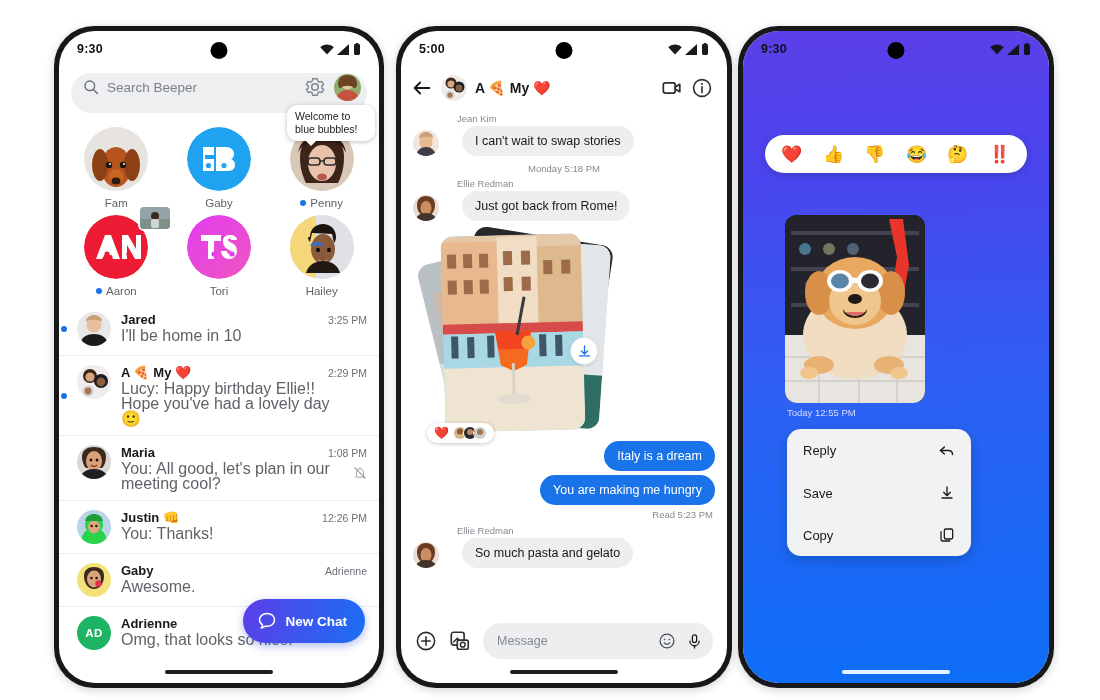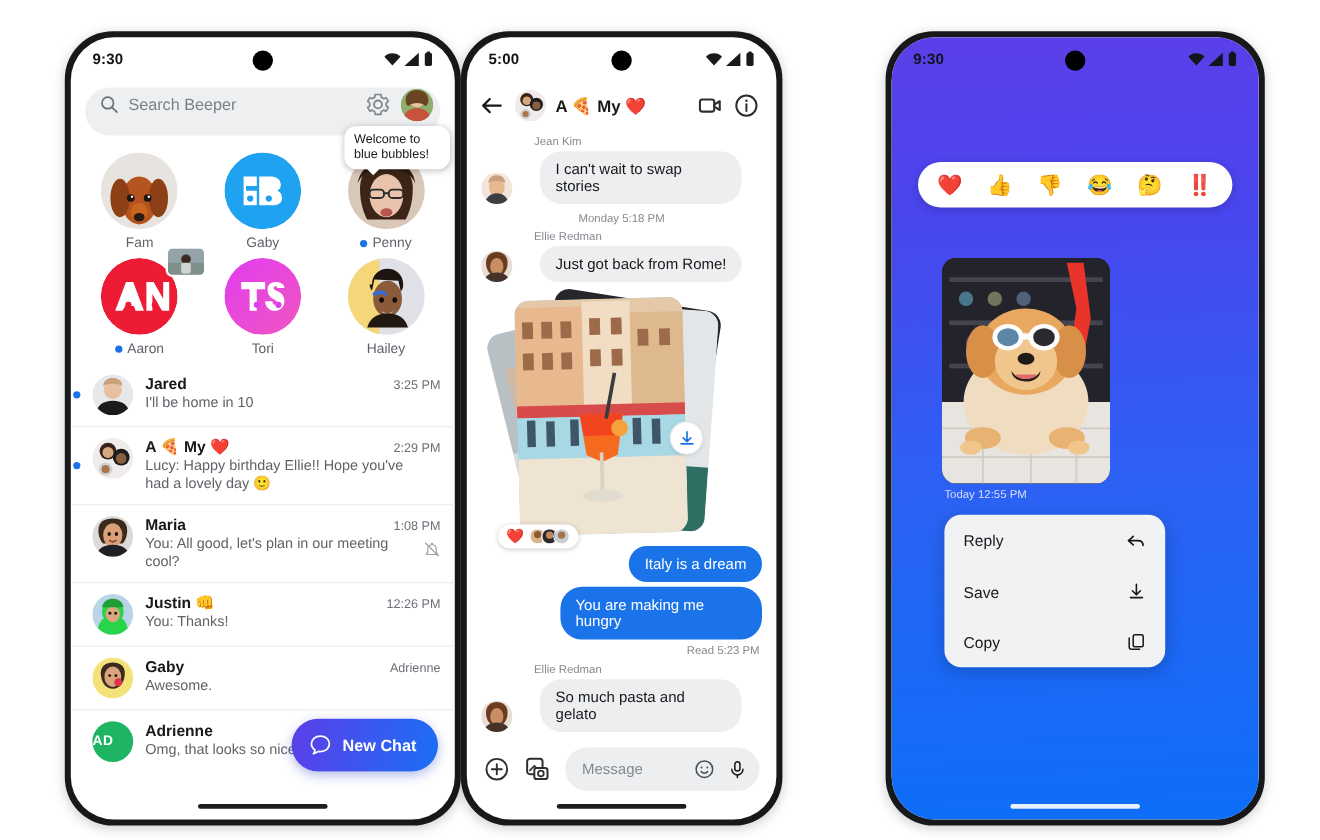--- a/index.html
+++ b/index.html
@@ -20,21 +20,21 @@
     box-shadow: 0 2px 10px rgba(0,0,0,.18);
   }
   .screen {
     width: 100%; height: 100%;
     border-radius: 36px;
     overflow: hidden;
     position: relative;
     background: #fff;
   }
   #phone1 { left: 54px;  top: 26px; width: 330px; height: 662px; }
-  #phone2 { left: 384px; top: 26px; width: 268px; height: 662px; }
+  #phone2 { left: 396px; top: 26px; width: 336px; height: 662px; }
   #phone3 { left: 738px; top: 26px; width: 316px; height: 662px; }
 
   
   .statusbar {
     position: relative; height: 36px;
     display: flex; align-items: center; justify-content: space-between;
     padding: 0 18px;
   }
   .sb-time { font-size: 12.5px; font-weight: 600; letter-spacing: .2px; }
   .punch {
@@ -98,21 +98,21 @@
   .chatrow:first-child { border-top: none; }
   .unread-dot {
     position:absolute; left: 2px; top: 50%; transform: translateY(-50%);
     width: 6px; height: 6px; border-radius: 50%; background: #1a73e8;
   }
   .ava-md { width: 34px; height: 34px; border-radius: 50%; overflow:hidden; flex:none; margin-left:10px; }
   .chat-body { flex: 1; min-width: 0; }
   .chat-top { display:flex; align-items: baseline; justify-content: space-between; gap:6px; }
   .chat-name { font-size: 13px; font-weight: 700; color:#17181a; white-space:nowrap; }
   .chat-time { font-size: 10.5px; color:#6b6f76; white-space:nowrap; }
-  .chat-prev { font-size: 12px; color:#5f6368; line-height:15px; margin-top:1px; padding-right:16px; }
+  .chat-prev { font-size: 16px; color:#5f6368; line-height:15px; margin-top:1px; padding-right:16px; }
   .mute-ic { position:absolute; right: 12px; top: 30px; opacity:.6; }
 
   .fab {
     position: absolute; right: 14px; bottom: 40px;
     height: 44px; padding: 0 18px 0 14px;
     border-radius: 24px; display:flex; align-items:center; gap:8px;
     background: linear-gradient(100deg,#5b3fe8 0%, #1b6ef5 100%);
     color:#fff; font-size: 13.5px; font-weight: 600;
     box-shadow: 0 3px 10px rgba(40,60,200,.35);
   }
@@ -481,21 +481,21 @@
           <div class="chat-body">
             <div class="chat-top">
               <span class="chat-name">Gaby</span>
               <span class="chat-time">Adrienne</span>
             </div>
             <div class="chat-prev">Awesome.</div>
           </div>
         </div>
 
         <div class="chatrow">
-          <div class="ava-md" style="background:#1db563;display:flex;align-items:center;">
+          <div class="ava-md" style="background:#1db563;display:flex;align-items:center;justify-content:center;">
             <span style="color:#fff;font-size:11.5px;font-weight:600;letter-spacing:.5px">AD</span>
           </div>
           <div class="chat-body">
             <div class="chat-top">
               <span class="chat-name">Adrienne</span>
               <span class="chat-time"></span>
             </div>
             <div class="chat-prev">Omg, that looks so nice!</div>
           </div>
         </div>

